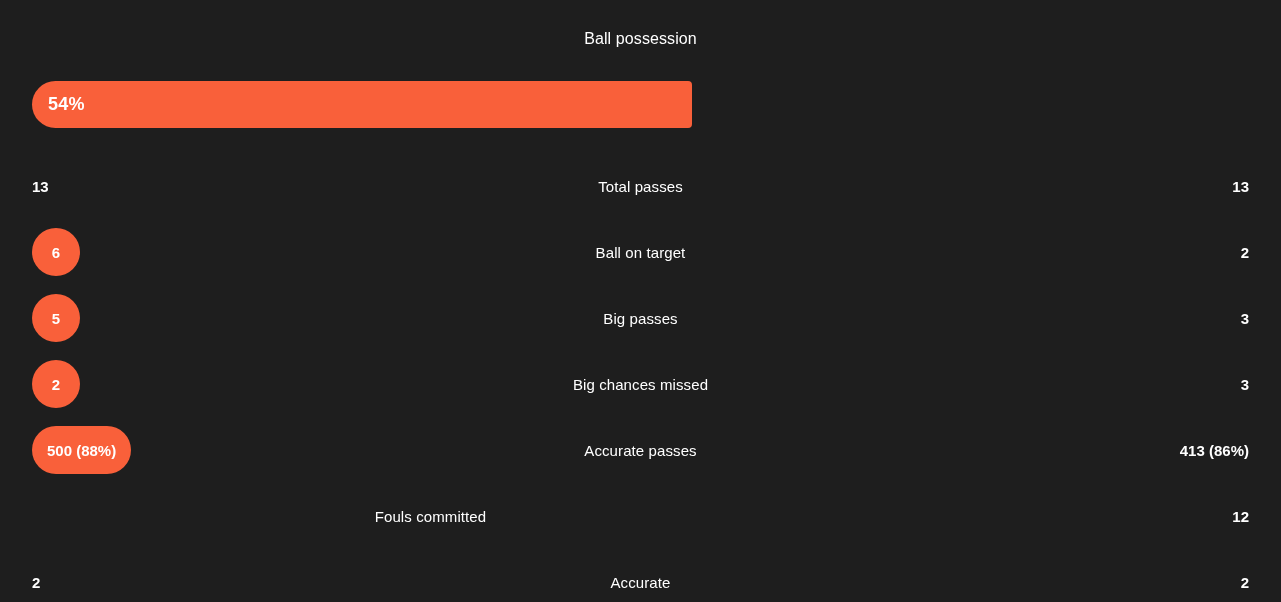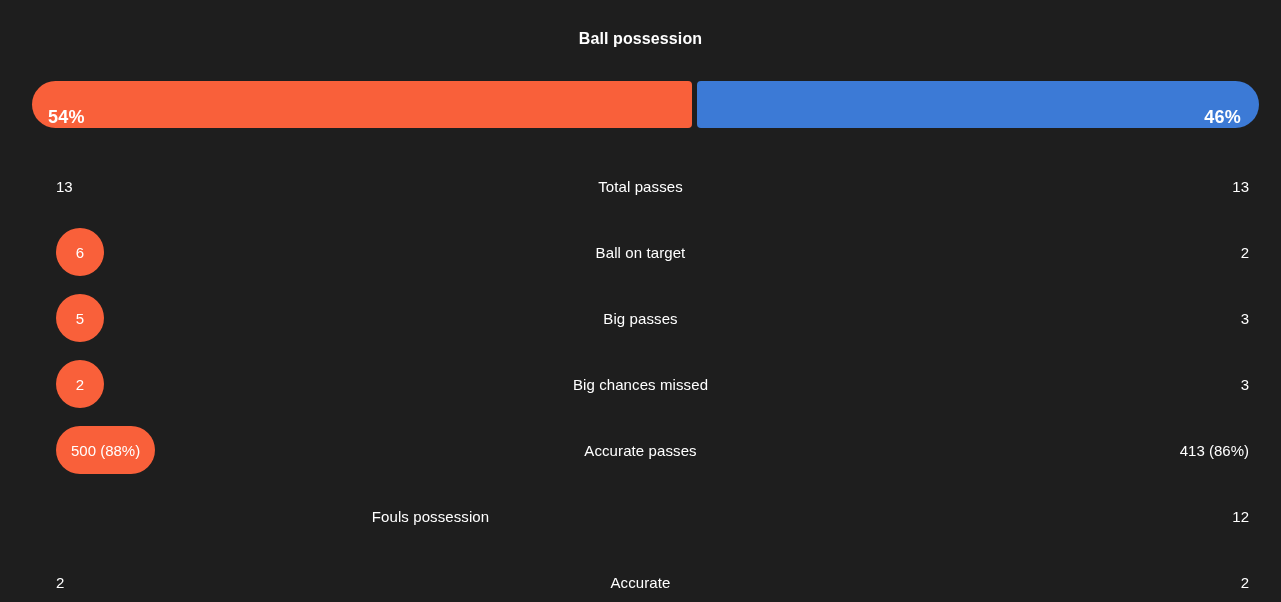--- a/index.html
+++ b/index.html
@@ -25,40 +25,40 @@
   }
 
   
   .panel-title {
     position: absolute;
     top: 27px;
     left: 0;
     width: 1281px;
     text-align: center;
     font-size: 16px;
-    font-weight: 700;
+    font-weight: 400;
     color: #ffffff;
     letter-spacing: 0.1px;
     line-height: 24px;
   }
 
   
   .possession-bar {
     position: absolute;
     top: 81px;
     left: 32px;
     width: 1227px;
     height: 47px;
     display: flex;
     align-items: stretch;
   }
   .poss-seg {
     height: 47px;
     display: flex;
-    align-items: flex-end;
+    align-items: center;
     box-sizing: border-box;
   }
   .poss-seg.home {
     background: #f9603a;
     border-radius: 24px 4px 4px 24px;
     justify-content: flex-start;
     padding-left: 16px;
     margin-right: 5px;
   }
   .poss-seg.away {
@@ -110,24 +110,23 @@
     font-size: 15px;
     font-weight: 400;
     color: #ffffff;
     letter-spacing: 0.1px;
   }
   .val {
     display: inline-flex;
     align-items: center;
     justify-content: center;
     font-size: 15px;
-    font-weight: 400;
+    font-weight: 700;
     color: #ffffff;
     line-height: 1;
-    margin-left: 24px;
   }
   .val.plain {
     padding: 0;
   }
   .val.highlight {
     background: #f9603a;
     border-radius: 999px;
     min-width: 48px;
     height: 48px;
     padding: 0 15px;
@@ -138,81 +137,78 @@
 <body>
 
 <div id="stats-panel">
 
   <div class="panel-title">Ball possession</div>
 
   <div class="possession-bar">
     <div class="poss-seg home" style="width: 659.88px;">
       <span class="poss-value">54%</span>
     </div>
-    <div class="poss-seg away" style="width: 562.12px;">
-      <span class="poss-value">46%</span>
+  </div>
+
+  <div class="stat-rows" id="stat-rows">
+      <div class="stat-row">
+        <div class="side home">
+          <span class="val plain">13</span>
+        </div>
+        <div class="stat-label">Total passes</div>
+        <div class="side away">
+          <span class="val plain">13</span>
+        </div>
+      </div>
+      <div class="stat-row">
+        <div class="side home">
+          <span class="val highlight">6</span>
+        </div>
+        <div class="stat-label">Ball on target</div>
+        <div class="side away">
+          <span class="val plain">2</span>
+        </div>
+      </div>
+      <div class="stat-row">
+        <div class="side home">
+          <span class="val highlight">5</span>
+        </div>
+        <div class="stat-label">Big passes</div>
+        <div class="side away">
+          <span class="val plain">3</span>
+        </div>
+      </div>
+      <div class="stat-row">
+        <div class="side home">
+          <span class="val highlight">2</span>
+        </div>
+        <div class="stat-label">Big chances missed</div>
+        <div class="side away">
+          <span class="val plain">3</span>
+        </div>
+      </div>
+      <div class="stat-row">
+        <div class="side home">
+          <span class="val highlight">500 (88%)</span>
+        </div>
+        <div class="stat-label">Accurate passes</div>
+        <div class="side away">
+          <span class="val plain">413 (86%)</span>
+        </div>
+      </div>
+      <div class="stat-row">
+        <div class="stat-label">Fouls committed</div>
+        <div class="side away">
+          <span class="val plain">12</span>
+        </div>
+      </div>
+      <div class="stat-row">
+        <div class="side home">
+          <span class="val plain">2</span>
+        </div>
+        <div class="stat-label">Accurate</div>
+        <div class="side away">
+          <span class="val plain">2</span>
+        </div>
+      </div>
     </div>
-  </div>
-
-  <div class="stat-rows" id="stat-rows">
-      <div class="stat-row">
-        <div class="side home">
-          <span class="val plain">13</span>
-        </div>
-        <div class="stat-label">Total passes</div>
-        <div class="side away">
-          <span class="val plain">13</span>
-        </div>
-      </div>
-      <div class="stat-row">
-        <div class="side home">
-          <span class="val highlight">6</span>
-        </div>
-        <div class="stat-label">Ball on target</div>
-        <div class="side away">
-          <span class="val plain">2</span>
-        </div>
-      </div>
-      <div class="stat-row">
-        <div class="side home">
-          <span class="val highlight">5</span>
-        </div>
-        <div class="stat-label">Big passes</div>
-        <div class="side away">
-          <span class="val plain">3</span>
-        </div>
-      </div>
-      <div class="stat-row">
-        <div class="side home">
-          <span class="val highlight">2</span>
-        </div>
-        <div class="stat-label">Big chances missed</div>
-        <div class="side away">
-          <span class="val plain">3</span>
-        </div>
-      </div>
-      <div class="stat-row">
-        <div class="side home">
-          <span class="val highlight">500 (88%)</span>
-        </div>
-        <div class="stat-label">Accurate passes</div>
-        <div class="side away">
-          <span class="val plain">413 (86%)</span>
-        </div>
-      </div>
-      <div class="stat-row">
-        <div class="stat-label">Fouls possession</div>
-        <div class="side away">
-          <span class="val plain">12</span>
-        </div>
-      </div>
-      <div class="stat-row">
-        <div class="side home">
-          <span class="val plain">2</span>
-        </div>
-        <div class="stat-label">Accurate</div>
-        <div class="side away">
-          <span class="val plain">2</span>
-        </div>
-      </div>
-    </div>
 
 </div>
 
 </body></html>

